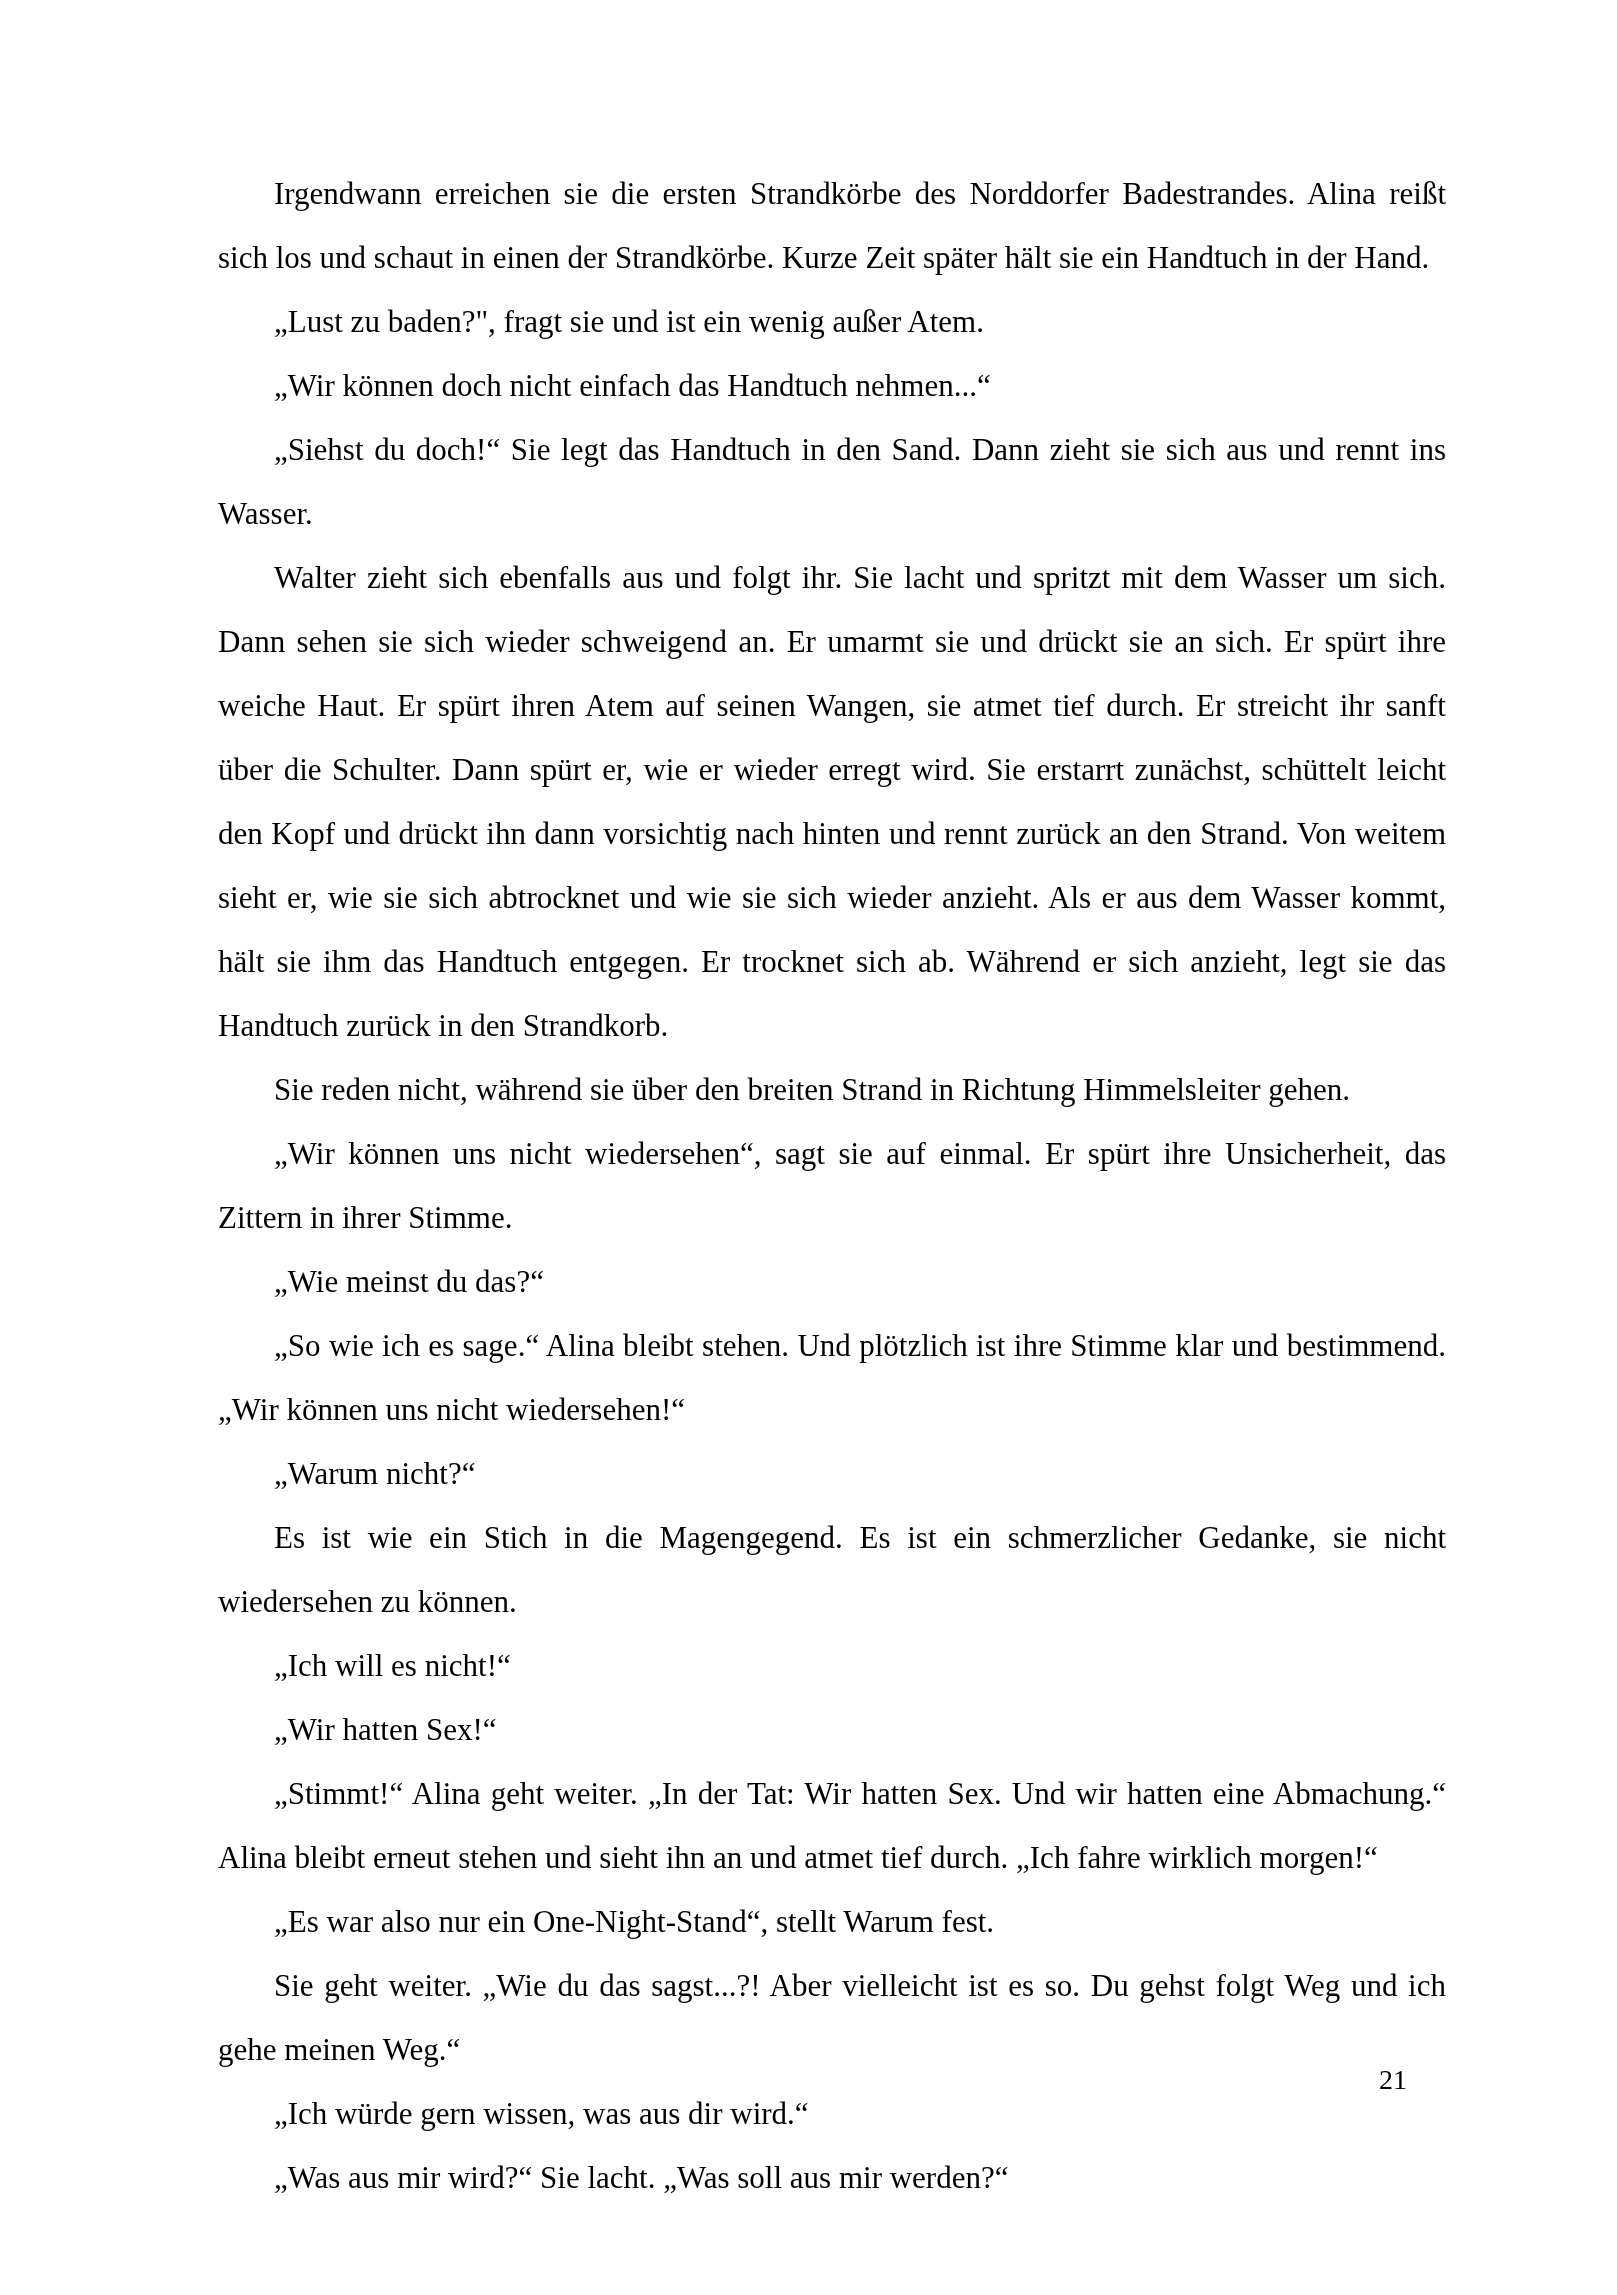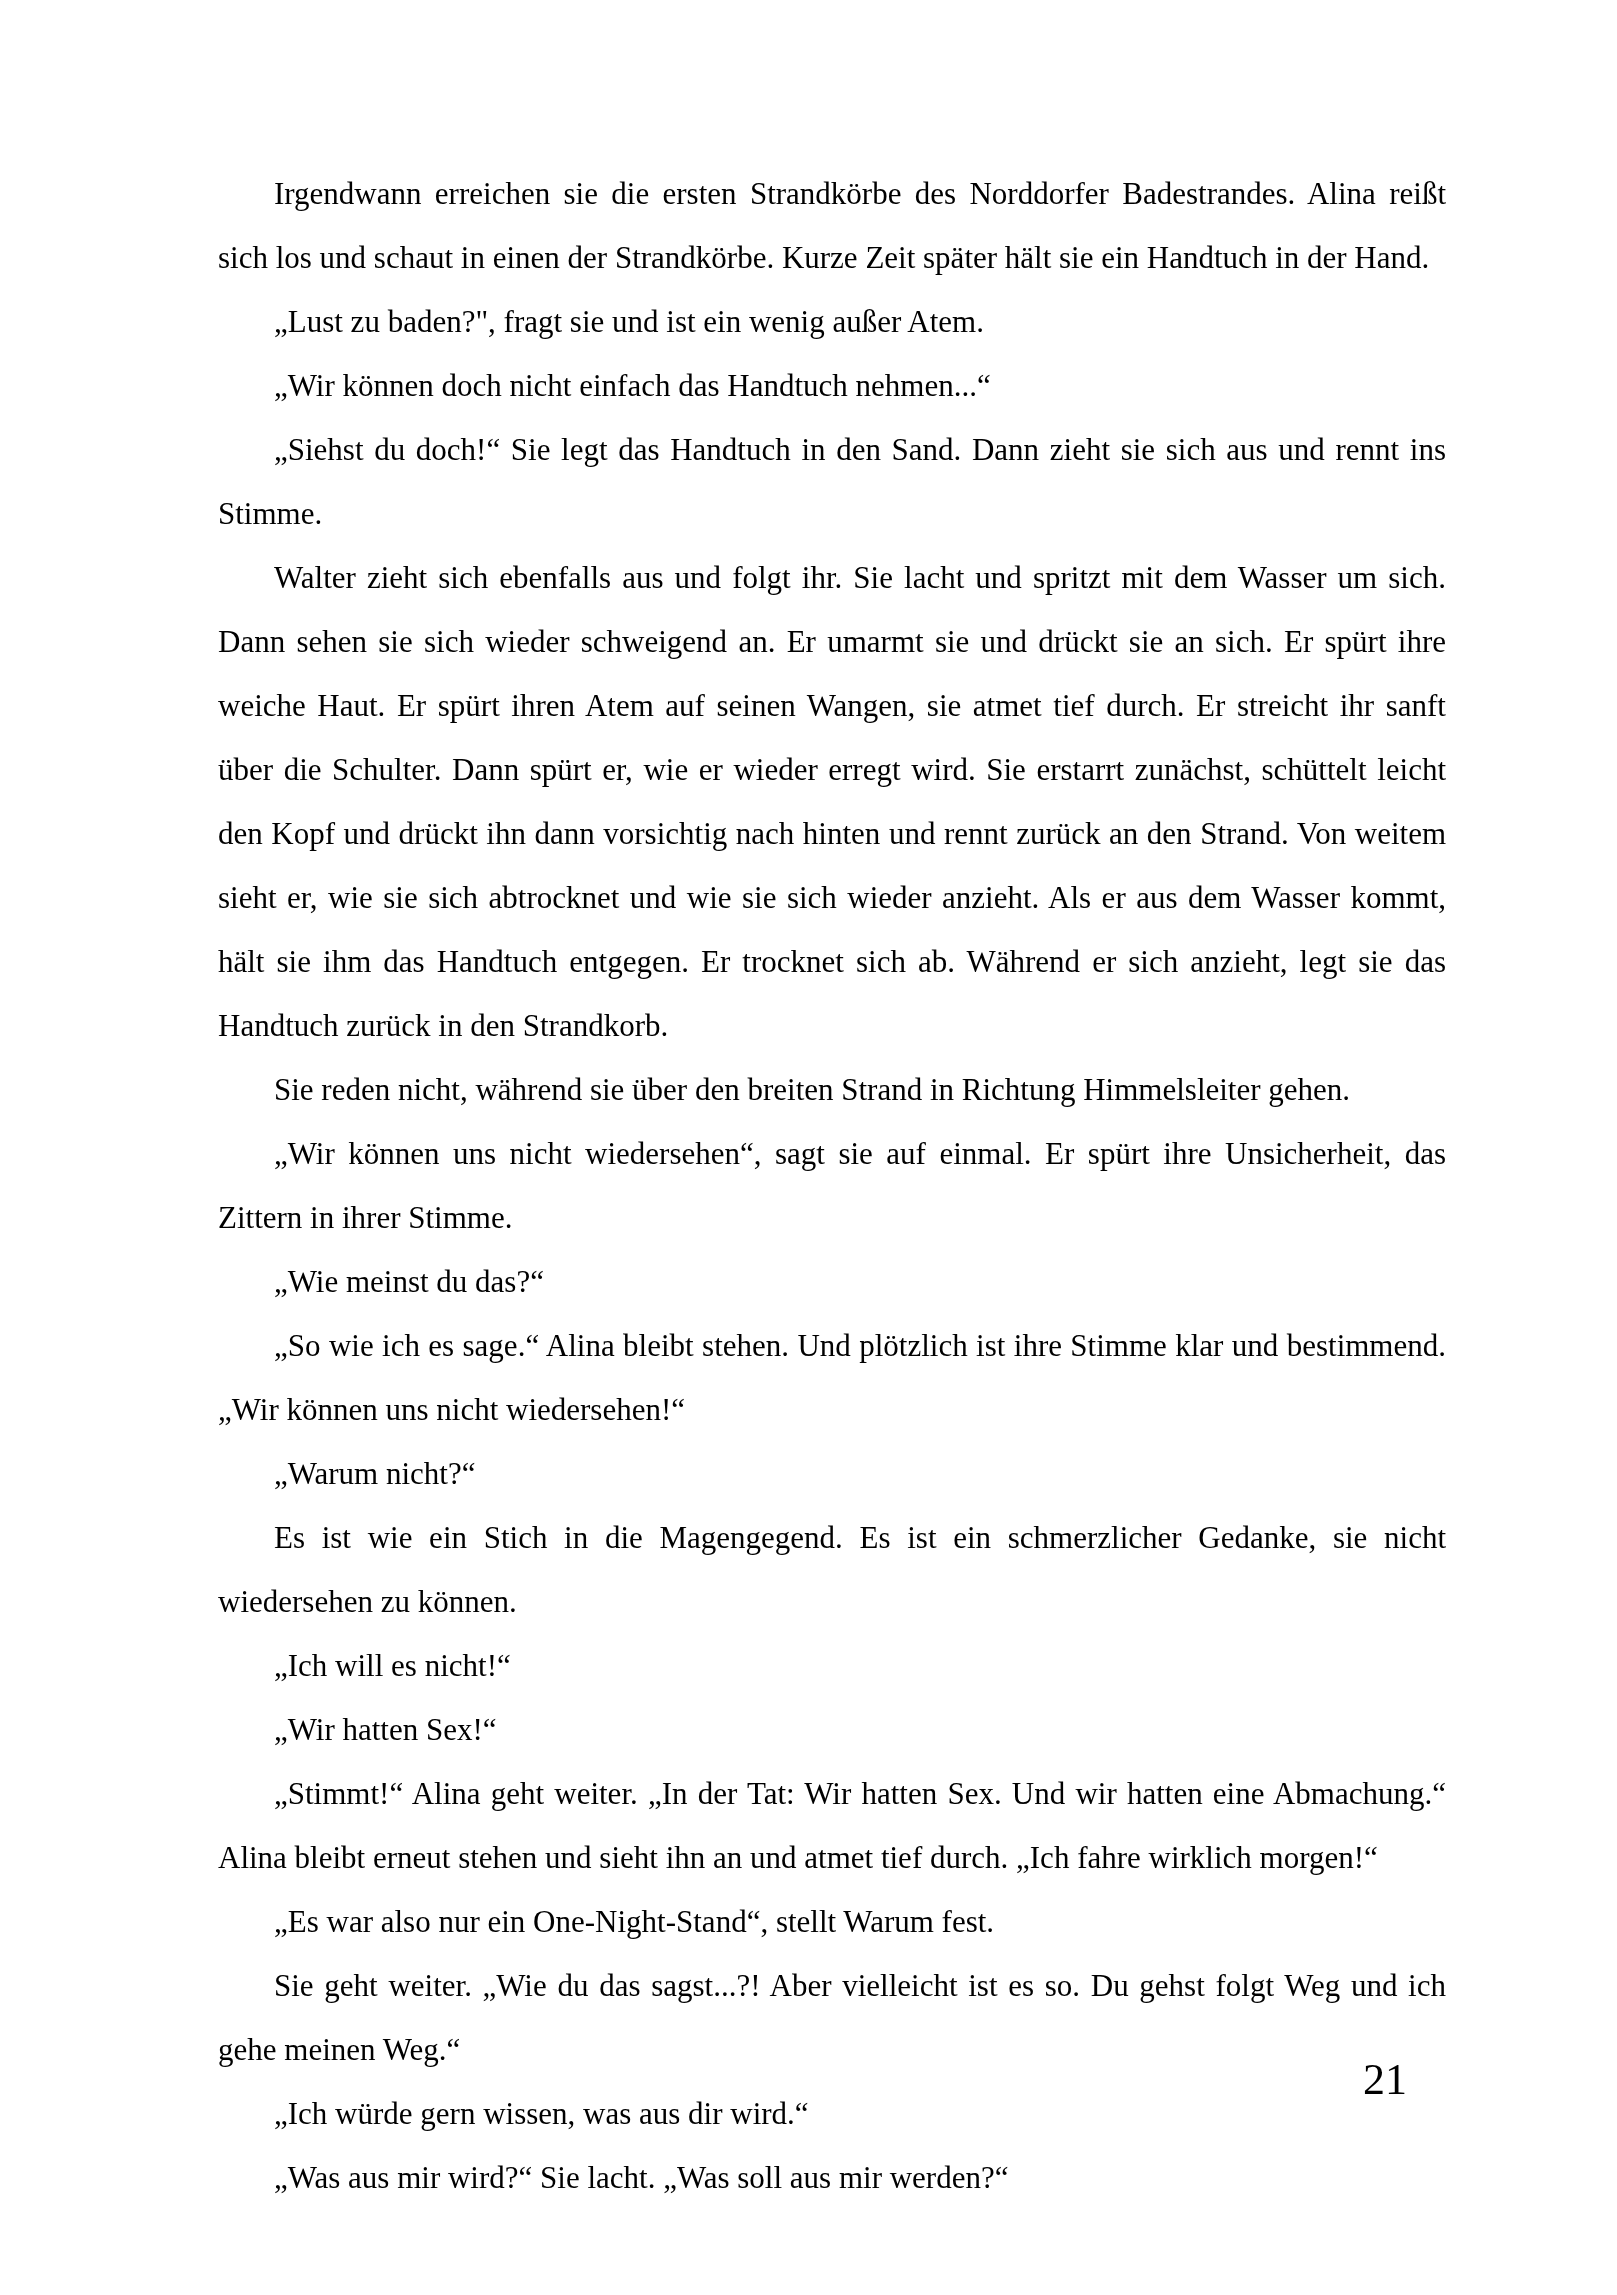--- a/index.html
+++ b/index.html
@@ -37,34 +37,34 @@
     line-height: 64px;
     text-indent: 56px;
     hyphens: none;
   }
   .page-number {
     position: absolute;
     left: 0;
     top: 2061px;
     width: 1407px;
     text-align: right;
-    font-size: 44px;
+    font-size: 28px;
     line-height: 37px;
   }
 </style>
 </head>
 <body>
 
 <div class="page">
 
   <div class="text-block">
     <p class="para">Irgendwann erreichen sie die ersten Strandkörbe des Norddorfer Badestrandes. Alina reißt sich los und schaut in einen der Strandkörbe. Kurze Zeit später hält sie ein Handtuch in der Hand.</p>
     <p class="para">„Lust zu baden?", fragt sie und ist ein wenig außer Atem.</p>
     <p class="para">„Wir können doch nicht einfach das Handtuch nehmen...“</p>
-    <p class="para">„Siehst du doch!“ Sie legt das Handtuch in den Sand. Dann zieht sie sich aus und rennt ins Stimme.</p>
+    <p class="para">„Siehst du doch!“ Sie legt das Handtuch in den Sand. Dann zieht sie sich aus und rennt ins Wasser.</p>
     <p class="para">Walter zieht sich ebenfalls aus und folgt ihr. Sie lacht und spritzt mit dem Wasser um sich. Dann sehen sie sich wieder schweigend an. Er umarmt sie und drückt sie an sich. Er spürt ihre weiche Haut. Er spürt ihren Atem auf seinen Wangen, sie atmet tief durch. Er streicht ihr sanft über die Schulter. Dann spürt er, wie er wieder erregt wird. Sie erstarrt zunächst, schüttelt leicht den Kopf und drückt ihn dann vorsichtig nach hinten und rennt zurück an den Strand. Von weitem sieht er, wie sie sich abtrocknet und wie sie sich wieder anzieht. Als er aus dem Wasser kommt, hält sie ihm das Handtuch entgegen. Er trocknet sich ab. Während er sich anzieht, legt sie das Handtuch zurück in den Strandkorb.</p>
     <p class="para">Sie reden nicht, während sie über den breiten Strand in Richtung Himmelsleiter gehen.</p>
     <p class="para">„Wir können uns nicht wiedersehen“, sagt sie auf einmal. Er spürt ihre Unsicherheit, das Zittern in ihrer Stimme.</p>
     <p class="para">„Wie meinst du das?“</p>
     <p class="para">„So wie ich es sage.“ Alina bleibt stehen. Und plötzlich ist ihre Stimme klar und bestimmend. „Wir können uns nicht wiedersehen!“</p>
     <p class="para">„Warum nicht?“</p>
     <p class="para">Es ist wie ein Stich in die Magengegend. Es ist ein schmerzlicher Gedanke, sie nicht wiedersehen zu können.</p>
     <p class="para">„Ich will es nicht!“</p>
     <p class="para">„Wir hatten Sex!“</p>
     <p class="para">„Stimmt!“ Alina geht weiter. „In der Tat: Wir hatten Sex. Und wir hatten eine Abmachung.“ Alina bleibt erneut stehen und sieht ihn an und atmet tief durch. „Ich fahre wirklich morgen!“</p>

